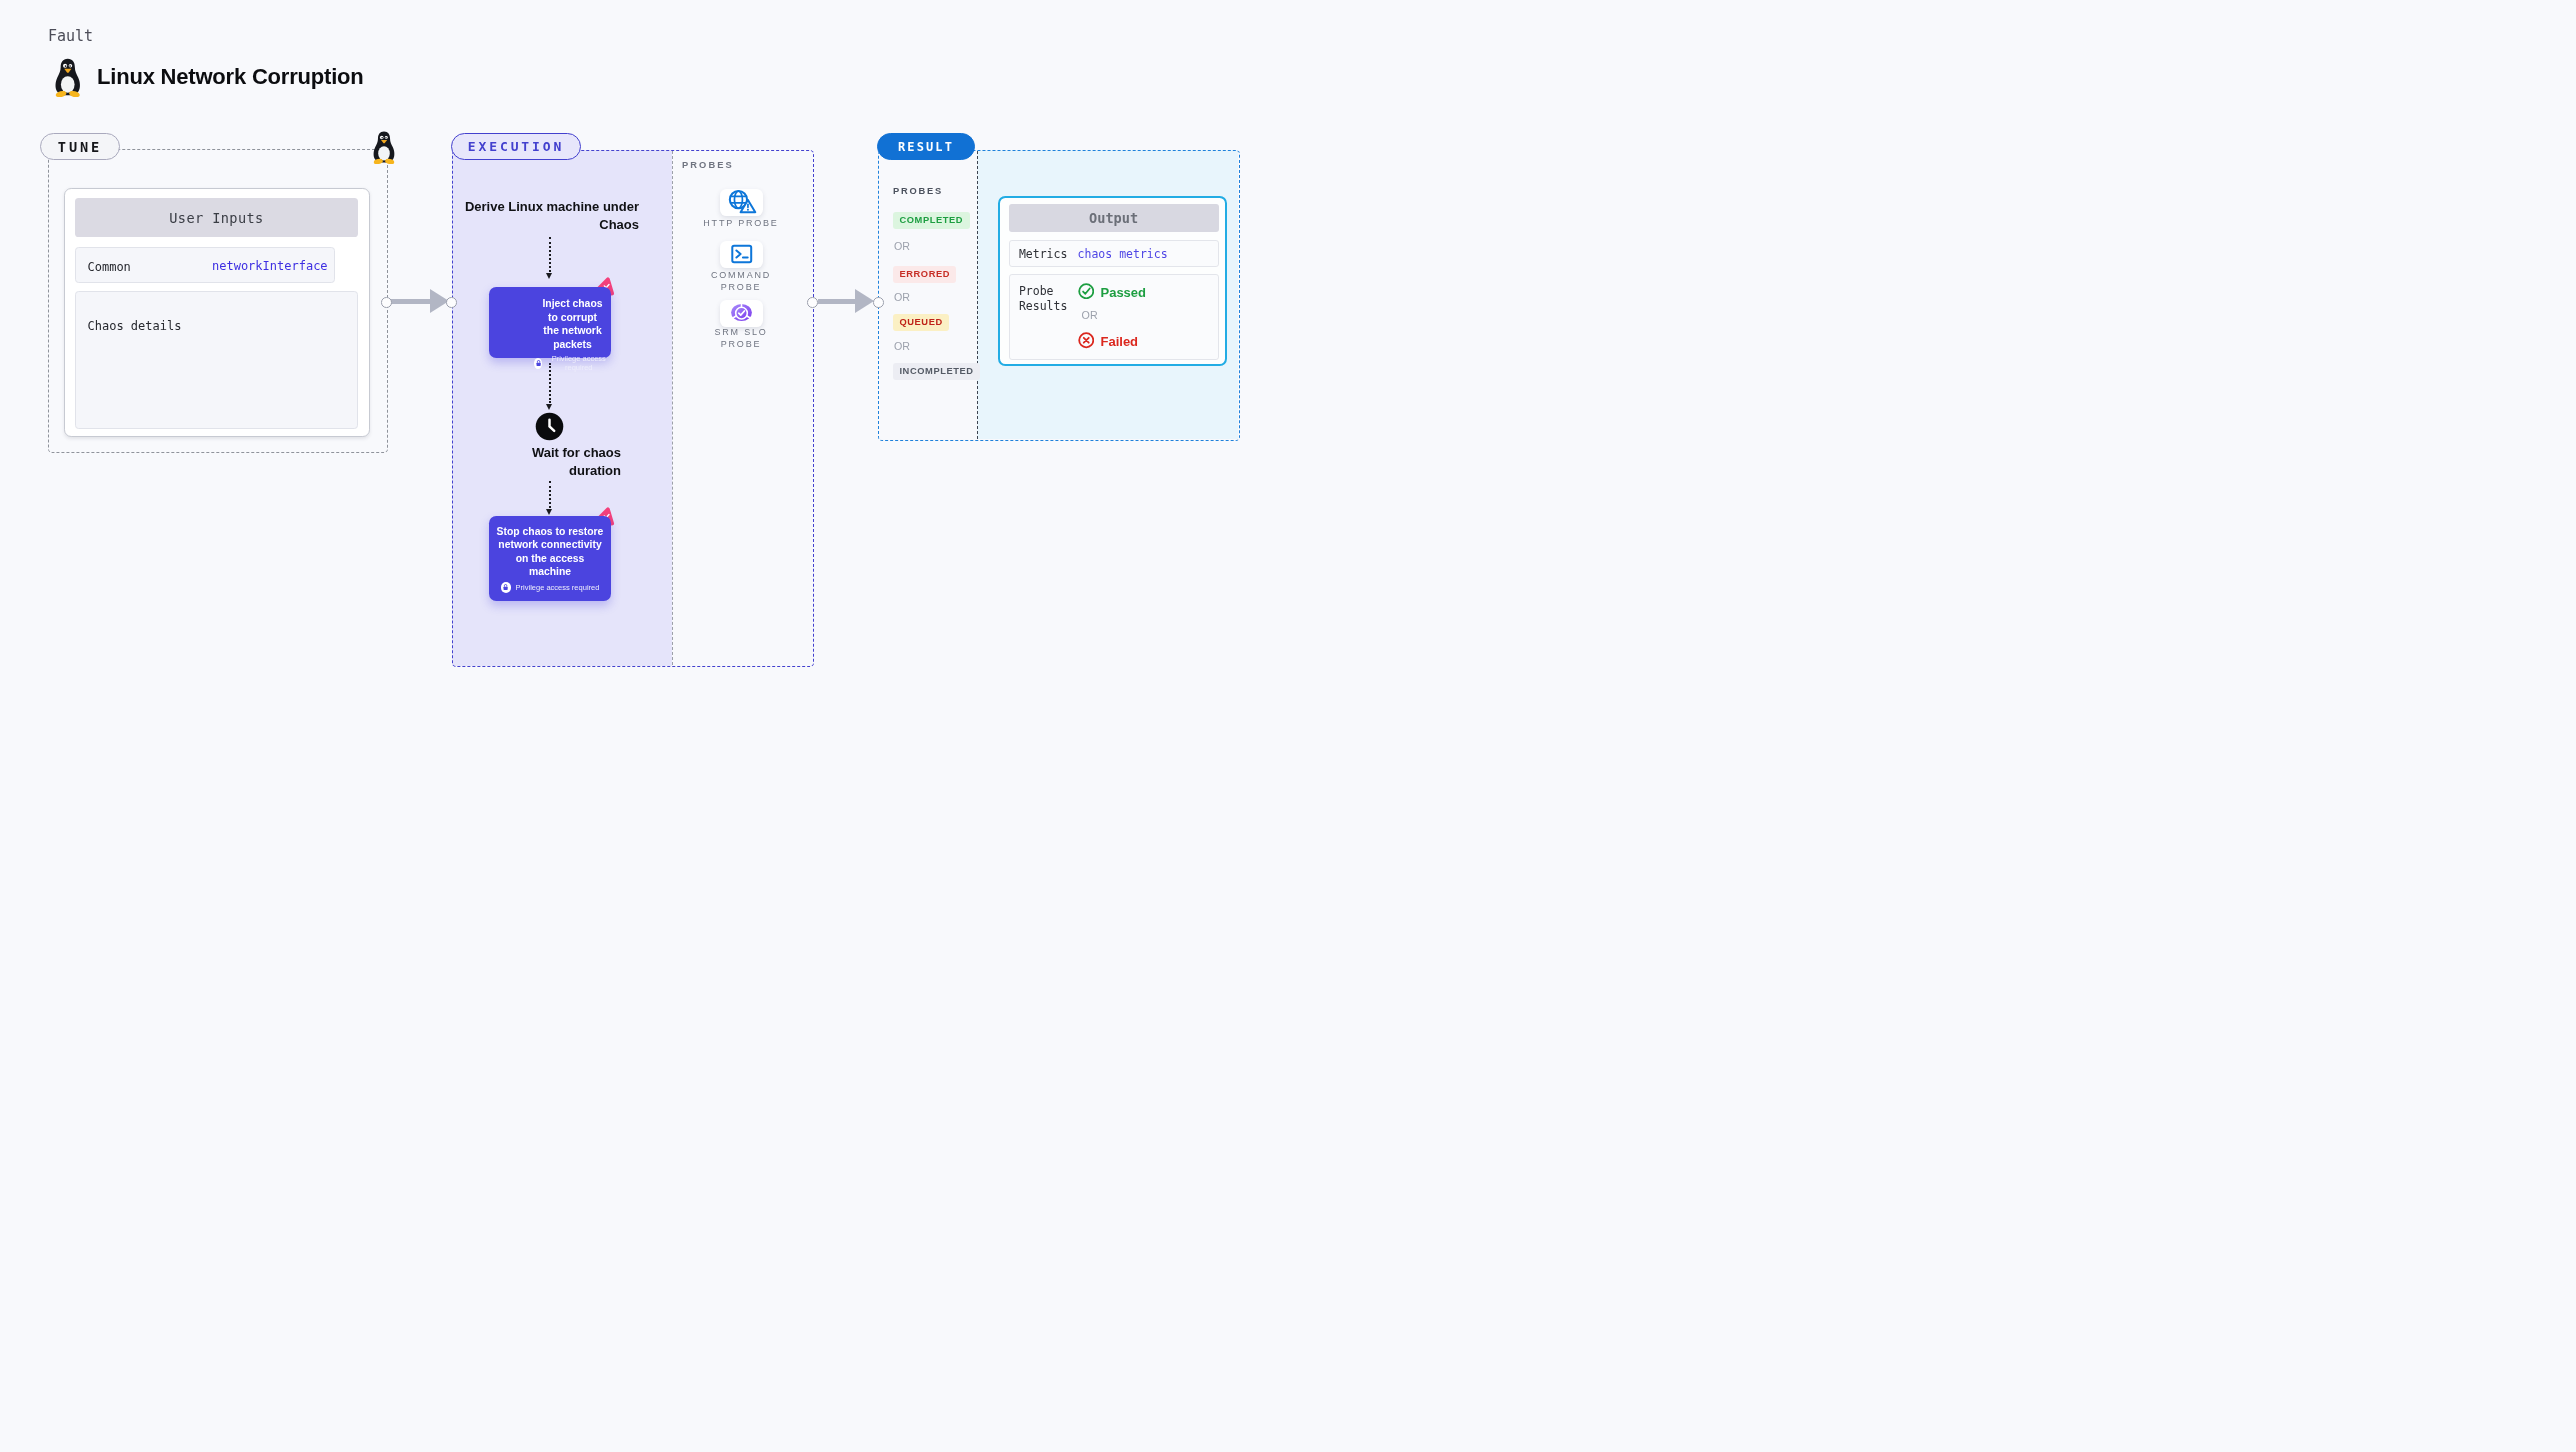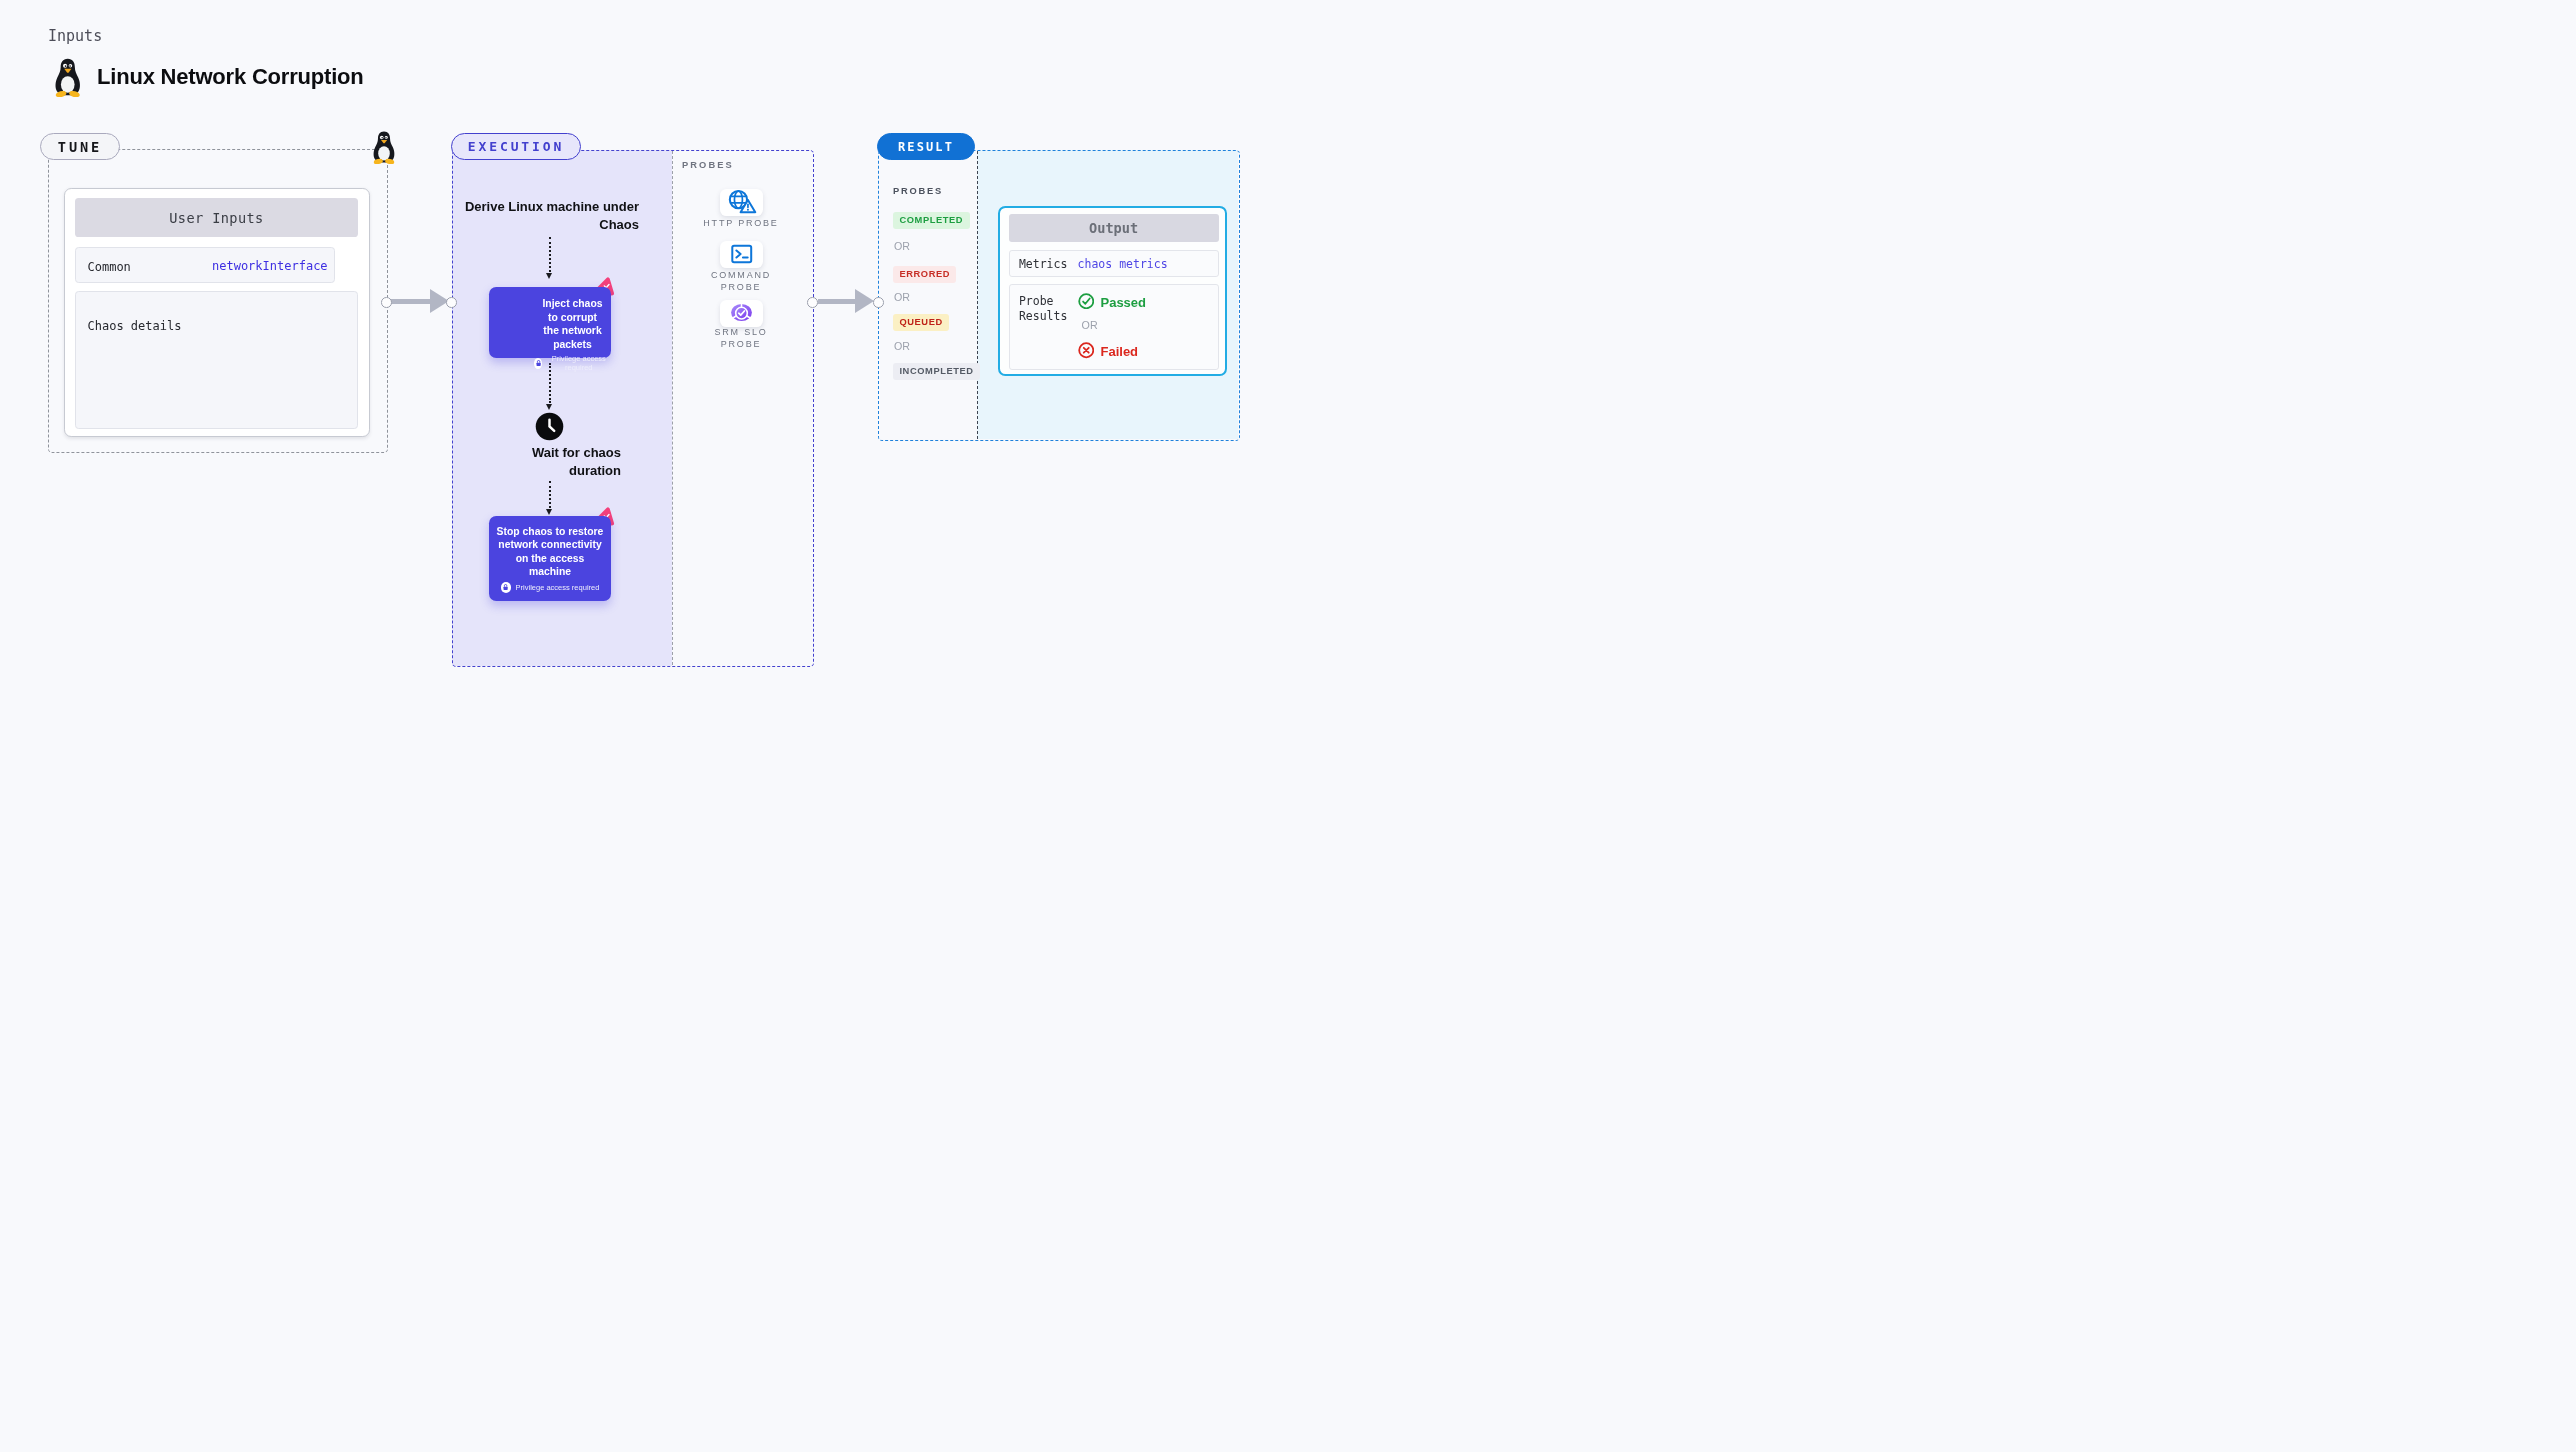--- a/index.html
+++ b/index.html
@@ -82,21 +82,21 @@
   .metrics-val{font-size:11.5px;color:#4F46E5;}
   .passfail{display:flex;align-items:center;gap:6.4px;}
   .pass-txt{font-size:13px;font-weight:800;color:#1D9E41;}
   .fail-txt{font-size:13px;font-weight:800;color:#DB271E;}
 </style>
 </head>
 <body>
 
 <div id="stage">
 
-  <div class="abs mono kicker" style="left:48px;top:27px;">Inputs</div>
+  <div class="abs mono kicker" style="left:48px;top:27px;">Fault</div>
 
   <span class="abs" style="left:52px;top:57px;">
     <svg width="31.5" height="40" viewBox="0 0 36 48">
       <path d="M18 2 C12 2 9.5 6.5 9.5 12 C9.5 17 7.5 20.5 5.5 24.5 C3 29.5 2.5 37 5 41 C7 44.3 11 46 14 46 L22 46 C25 46 29 44.3 31 41 C33.5 37 33 29.5 30.5 24.5 C28.5 20.5 26.5 17 26.5 12 C26.5 6.5 24 2 18 2 Z" fill="#16181D"></path>
       <ellipse cx="18" cy="33" rx="8.2" ry="10" fill="#F2F4F5"></ellipse>
       <circle cx="14.8" cy="10.5" r="2.5" fill="#fff"></circle>
         <circle cx="15.4" cy="10.9" r="1.1" fill="#16181D"></circle>
       <circle cx="21.2" cy="10.5" r="2.1" fill="#fff"></circle>
         <circle cx="20.8" cy="10.9" r="1" fill="#16181D"></circle>
       <path d="M13.8 14.2 h8.6 l-3.5 4.6 h-1.6 Z" fill="#F0A71F"></path>
@@ -261,21 +261,21 @@
   <div class="abs status-label" style="left:893px;top:186px;">PROBES</div>
 
   <div class="badge badge-completed" style="left:893px;top:212px;">COMPLETED</div>
   <div class="or-txt" style="left:894px;top:240px;">OR</div>
   <div class="badge badge-errored" style="left:893px;top:266px;">ERRORED</div>
   <div class="or-txt" style="left:894px;top:291px;">OR</div>
   <div class="badge badge-queued" style="left:893px;top:314px;">QUEUED</div>
   <div class="or-txt" style="left:894px;top:340px;">OR</div>
   <div class="badge badge-incompleted" style="left:893px;top:363px;">INCOMPLETED</div>
 
-  <div class="abs out-card" style="left:998px;top:196px;width:229px;height:170px;margin-top:10px;">
+  <div class="abs out-card" style="left:998px;top:196px;width:229px;height:170px;">
     <div class="out-header mono" style="position:absolute;left:8.6px;top:6.4px;width:210px;height:28px;">Output</div>
 
     <div class="out-row" style="position:absolute;left:8.6px;top:42px;width:210px;height:27px;">
       <div class="abs mono out-label" style="left:9.3px;top:6.4px;">Metrics</div>
       <div class="abs mono metrics-val" style="left:68px;top:6.4px;">chaos metrics</div>
     </div>
 
     <div class="out-row" style="position:absolute;left:8.6px;top:76px;width:210px;height:86px;">
       <div class="abs mono out-label" style="left:9.3px;top:9.3px;width:57px;">Probe Results</div>
 

